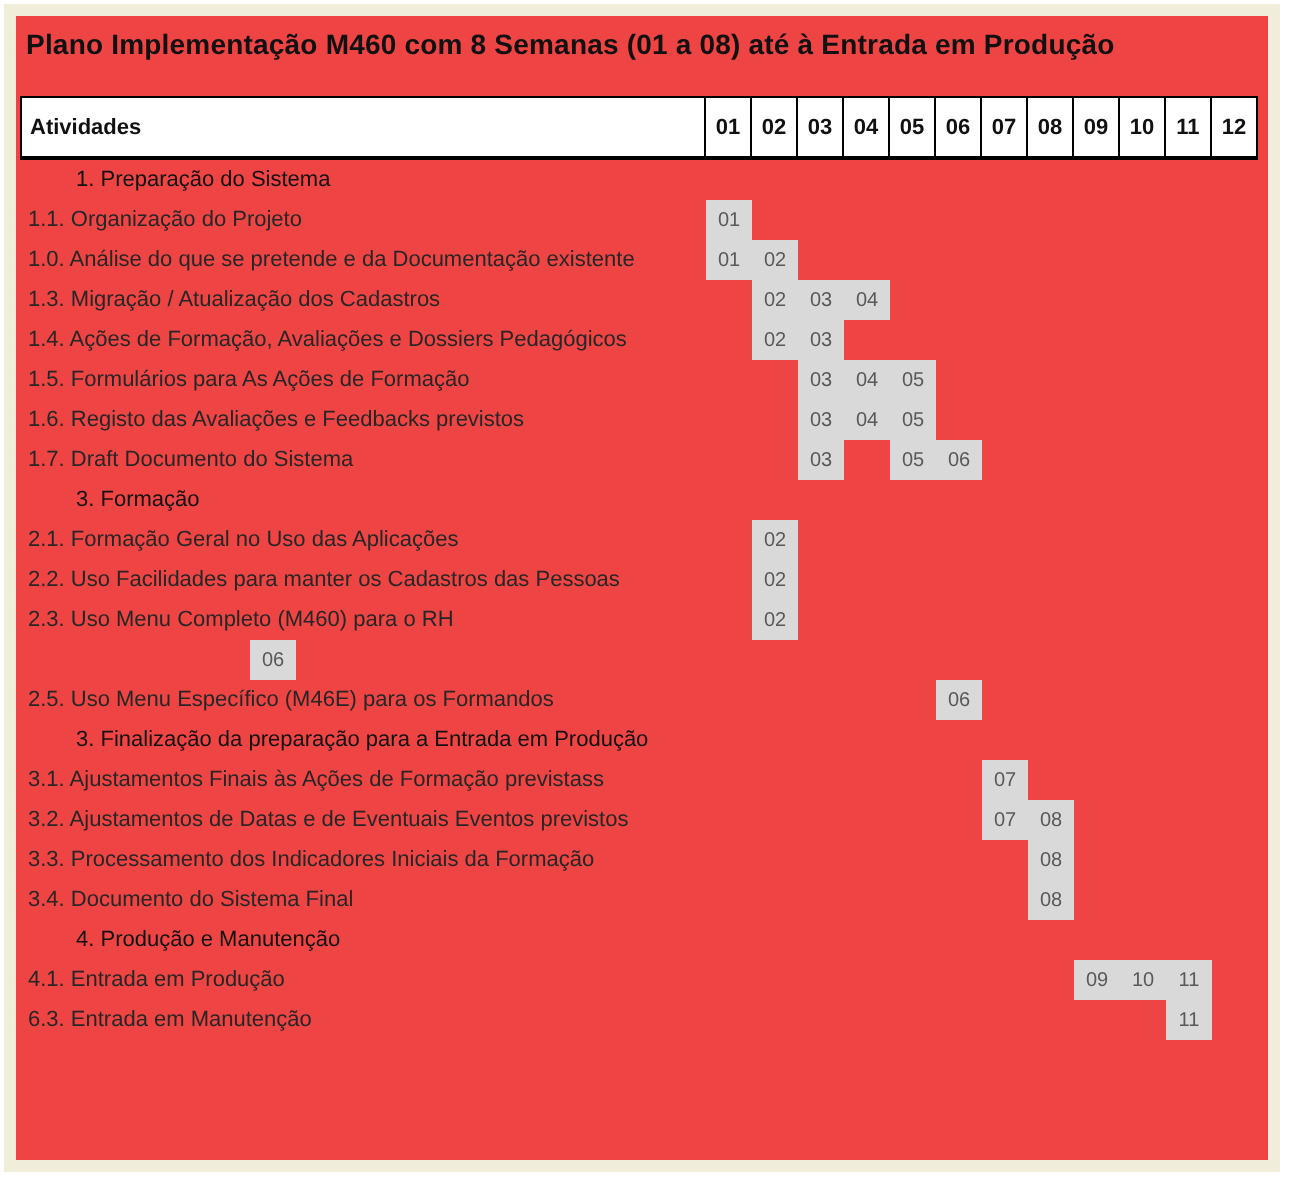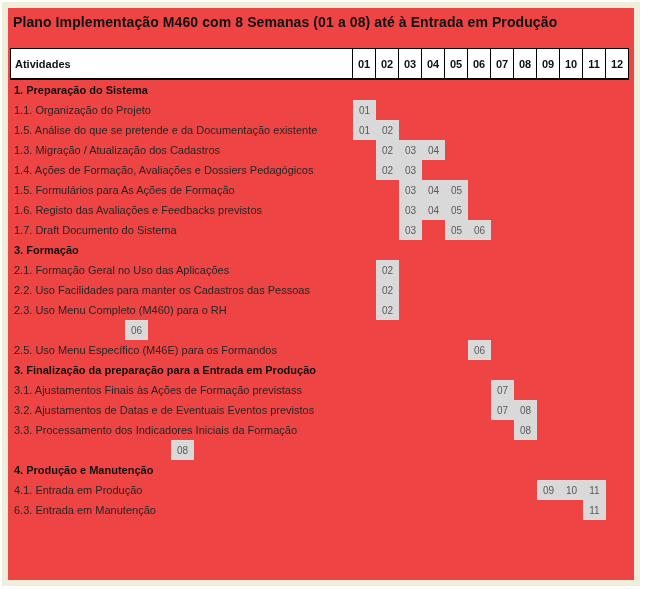--- a/index.html
+++ b/index.html
@@ -71,22 +71,23 @@
     flex: 1;
     display: flex;
     align-items: center;
     padding-left: 4px;
     font-size: 11px;
     color: #262626;
     white-space: nowrap;
     overflow: hidden;
   }
   .row.section .row-label {
-    font-weight: bold;
+    font-weight: normal;
     color: #111111;
+    margin-left: 24px;
   }
   .cell {
     width: 23px;
     display: flex;
     align-items: center;
     justify-content: center;
     font-size: 10px;
     color: #595959;
   }
   .cell.filled { background: #d9d9d9; }
@@ -140,21 +141,21 @@
           <div class="cell"></div>
           <div class="cell"></div>
           <div class="cell"></div>
           <div class="cell"></div>
           <div class="cell"></div>
           <div class="cell"></div>
           <div class="cell"></div>
           <div class="cell"></div>
         </div>
         <div class="row">
-          <div class="row-label">1.5. Análise do que se pretende e da Documentação existente</div>
+          <div class="row-label">1.0. Análise do que se pretende e da Documentação existente</div>
           <div class="cell filled">01</div>
           <div class="cell filled">02</div>
           <div class="cell"></div>
           <div class="cell"></div>
           <div class="cell"></div>
           <div class="cell"></div>
           <div class="cell"></div>
           <div class="cell"></div>
           <div class="cell"></div>
           <div class="cell"></div>
@@ -379,20 +380,21 @@
           <div class="cell"></div>
           <div class="cell"></div>
           <div class="cell"></div>
           <div class="cell filled">08</div>
           <div class="cell"></div>
           <div class="cell"></div>
           <div class="cell"></div>
           <div class="cell"></div>
         </div>
         <div class="row">
+          <div class="row-label">3.4. Documento do Sistema Final</div>
           <div class="cell"></div>
           <div class="cell"></div>
           <div class="cell"></div>
           <div class="cell"></div>
           <div class="cell"></div>
           <div class="cell"></div>
           <div class="cell"></div>
           <div class="cell filled">08</div>
           <div class="cell"></div>
           <div class="cell"></div>

